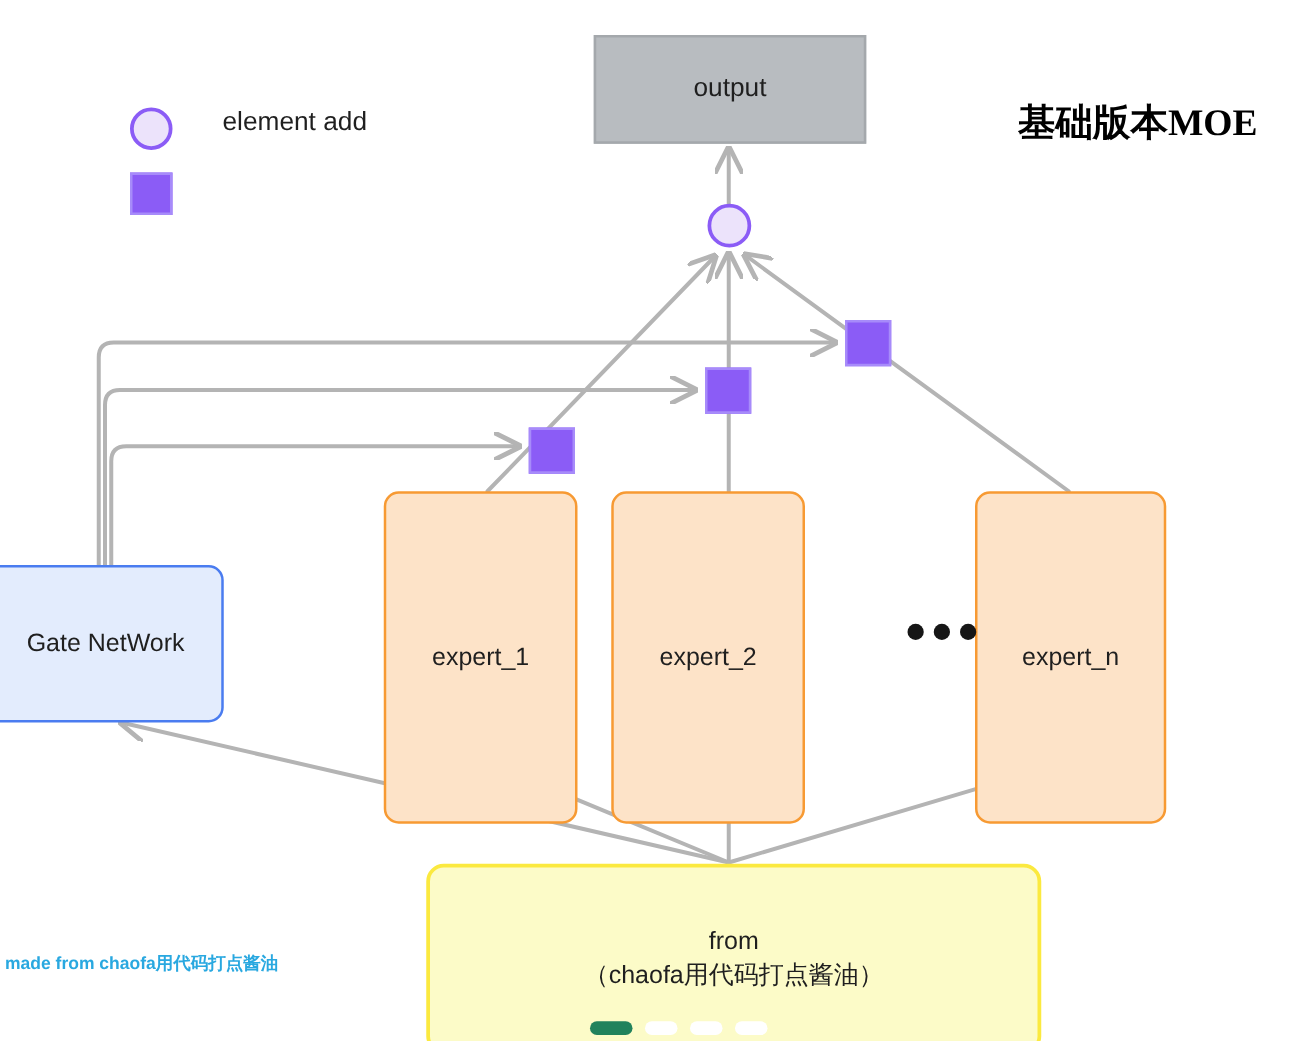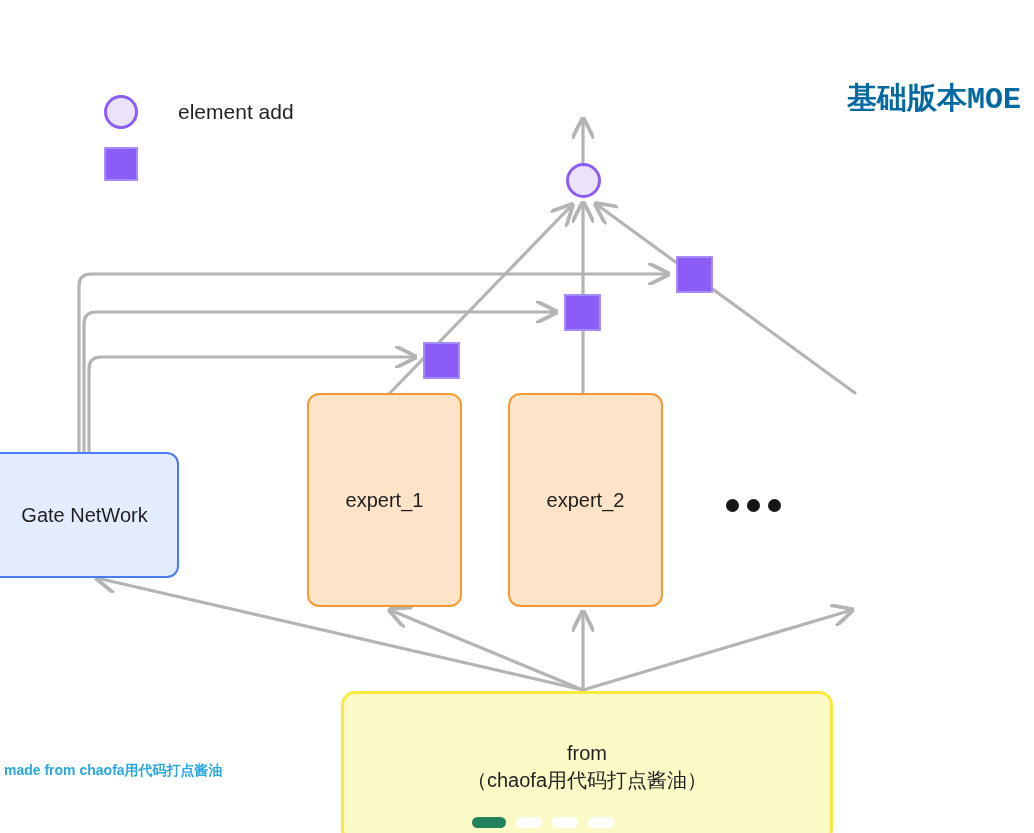--- a/index.html
+++ b/index.html
@@ -43,29 +43,29 @@
     top: 28px;
     width: 218px;
     height: 87px;
     background: #b8bcc0;
     border: 2px solid #a4a8ac;
     font-size: 21px;
   }
 
   .node-expert {
     width: 155px;
-    height: 214px;
+    height: 266px;
     top: 393px;
     background: #fde3c8;
     border: 2.5px solid #f79a33;
     border-radius: 12px;
     font-size: 20px;
   }
   .expert-1 { left: 307px; }
-  .expert-2 { left: 508px; }
+  .expert-2 { left: 489px; }
   .expert-n { left: 780px; width: 153px; }
 
   .node-gate {
     left: -28px;
     top: 452px;
     width: 207px;
     height: 126px;
     background: #e3ecfd;
     border: 2.5px solid #4a7cf0;
     border-radius: 12px;
@@ -113,21 +113,20 @@
   }
 
   
   .legend {
     position: absolute;
     left: 104px;
     top: 86px;
   }
   .legend-row {
     display: flex;
-    align-items: center;
     height: 52px;
   }
   .legend-swatch-circle {
     width: 34px;
     height: 34px;
     border-radius: 50%;
     background: #ece3fb;
     border: 3px solid #8b5cf6;
     box-sizing: border-box;
   }
@@ -141,27 +140,27 @@
   .legend-label {
     margin-left: 40px;
     font-size: 21px;
     color: #1f1f1f;
     white-space: nowrap;
   }
 
   
   .title {
     position: absolute;
-    right: 13px;
+    right: 28px;
     top: 78px;
     font-size: 30px;
     font-weight: bold;
-    color: #0369a1;
+    color: #000000;
     white-space: nowrap;
-    font-family: Liberation Mono, monospace;
+    font-family: Liberation Serif, serif;
   }
 
   
   .dots {
     position: absolute;
     left: 726px;
     top: 499px;
     display: flex;
     gap: 8px;
   }
@@ -243,32 +242,38 @@
       <span class="legend-swatch-circle"></span>
       <span class="legend-label">element add</span>
     </div>
     <div class="legend-row">
       <span class="legend-swatch-square"></span>
     </div>
   </div>
 
   <div class="title">基础版本MOE</div>
 
+  <div class="node node-output">
+    <span>output</span>
+  </div>
 
   <div class="add-circle"></div>
 
   <div class="mul-square mul-1"></div>
   <div class="mul-square mul-2"></div>
   <div class="mul-square mul-n"></div>
 
   <div class="node node-expert expert-1">
     <span>expert_1</span>
   </div>
   <div class="node node-expert expert-2">
     <span>expert_2</span>
+  </div>
+  <div class="node node-expert expert-n">
+    <span>expert_n</span>
   </div>
 
   <div class="dots">
     <span class="dot"></span>
     <span class="dot"></span>
     <span class="dot"></span>
   </div>
 
   <div class="node node-gate">
     <span>Gate NetWork</span>

